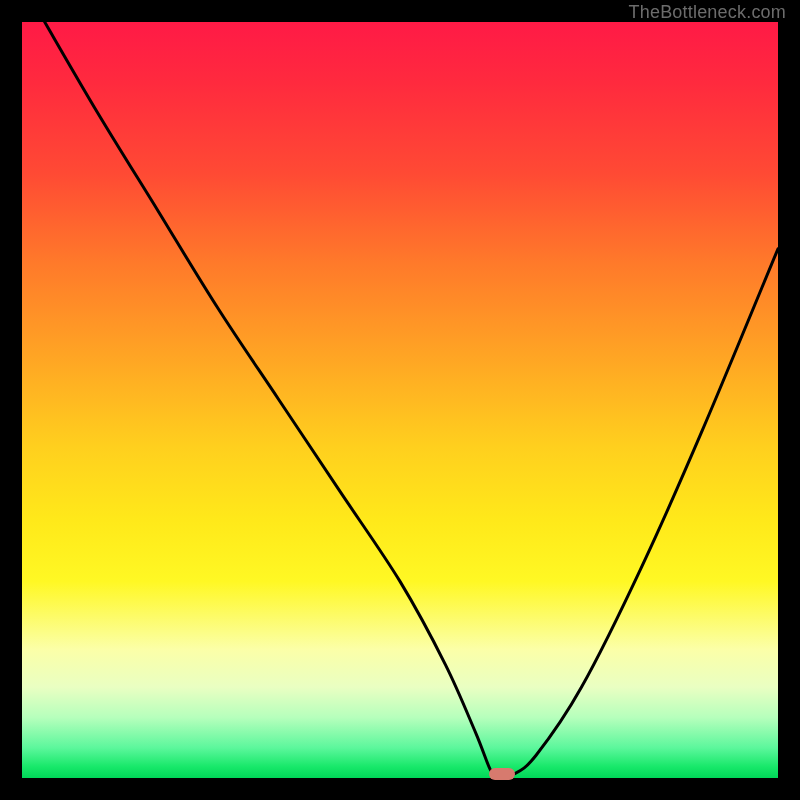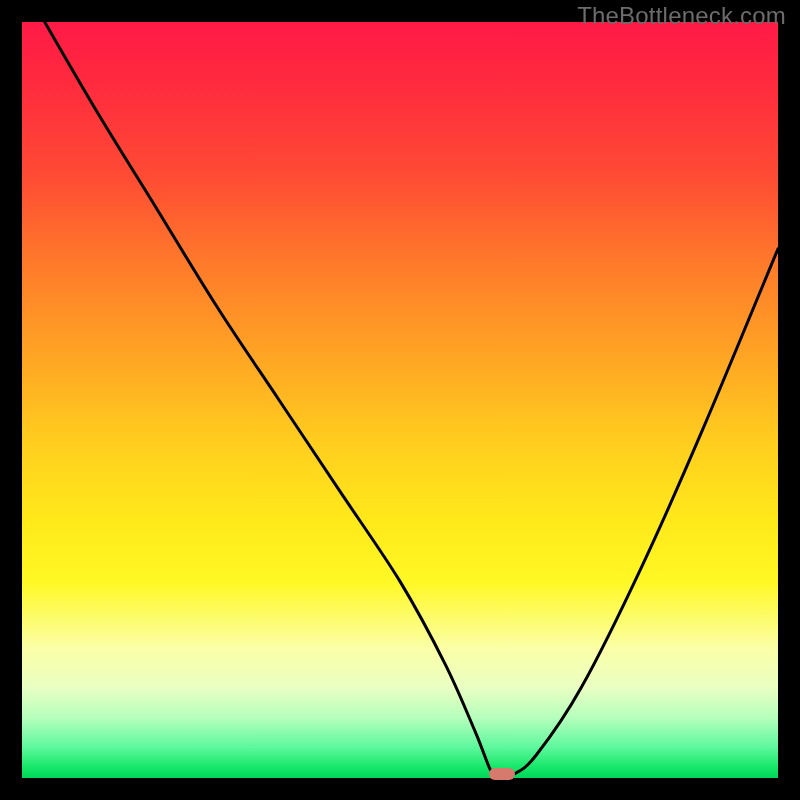--- a/index.html
+++ b/index.html
@@ -42,21 +42,21 @@
       #5cf79c 96%,
       #18e86a 98.5%,
       #00d658 100%
     );
   }
   .watermark {
     position: absolute;
     top: 2px;
     right: 14px;
     color: #6c6c6c;
-    font-size: 24px;
+    font-size: 18px;
     font-weight: 500;
     letter-spacing: 0.2px;
     user-select: none;
   }
   svg.curve {
     position: absolute;
     left: 0;
     top: 0;
     width: 756px;
     height: 756px;

